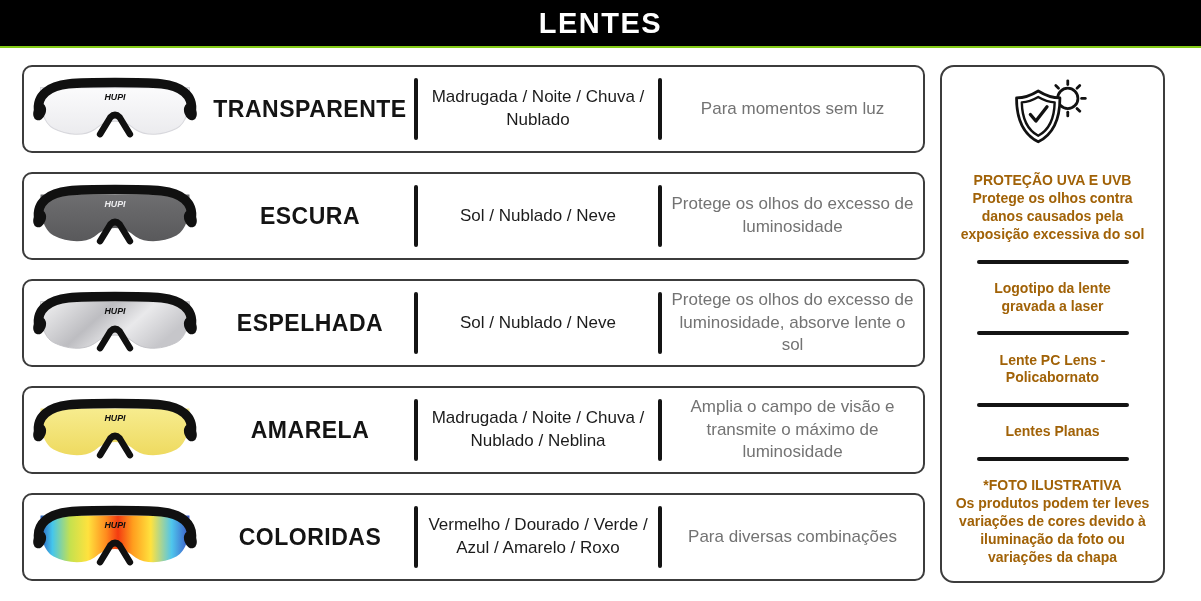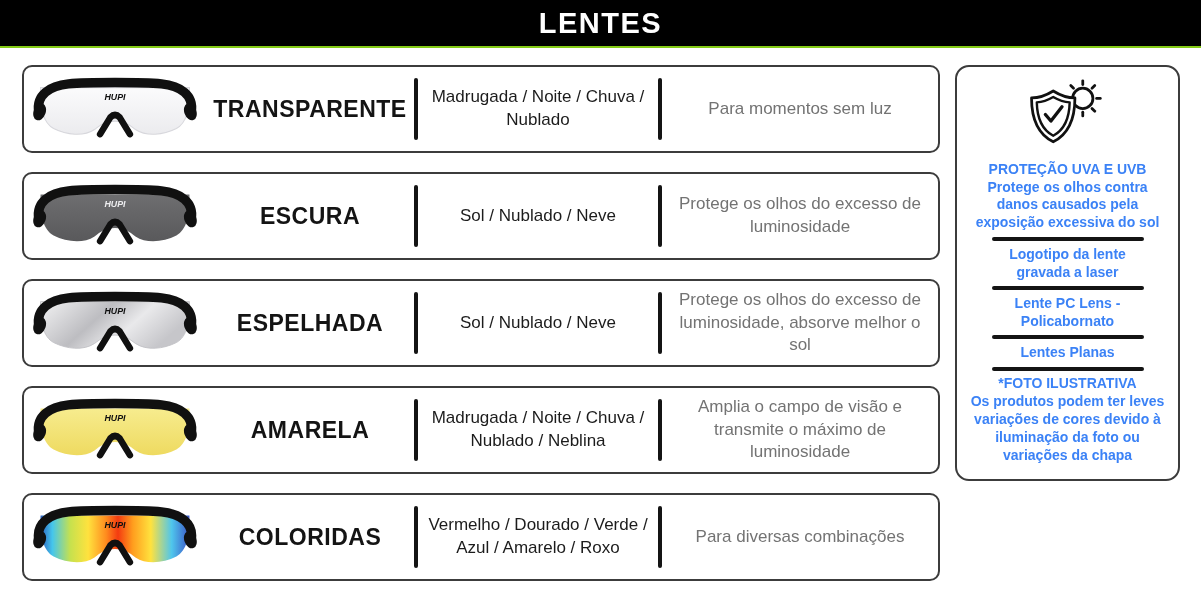--- a/index.html
+++ b/index.html
@@ -19,21 +19,21 @@
     display:flex; align-items:center; justify-content:center;
     border-bottom:2px solid #84cc16;
   }
   .header-title {
     color:#ffffff; font-size:29px; font-weight:800; letter-spacing:1.5px;
   }
 
   
   .content {
     display:flex; gap:15px;
-    padding:15px 21px 0 22px;
+    padding:15px 36px 0 22px;
     align-items:stretch;
     height:553px;
   }
   .rows-col {
     display:flex; flex-direction:column; justify-content:flex-start;
     gap:19px; width:918px; padding-top:2px;
   }
   .row {
     border:2px solid #3c3c3c; border-radius:10px;
     height:88px; display:flex; align-items:center;
@@ -57,26 +57,26 @@
     flex:1; text-align:center;
     font-size:17px; line-height:1.35; color:#737373;
     display:flex; align-items:center; justify-content:center;
   }
   .benefit-cell span { display:block; max-width:242px; }
 
   
   .side-panel {
     width:225px; flex:none;
     border:2px solid #3c3c3c; border-radius:14px;
-    height:416px; margin-top:2px;
+    height:518px; margin-top:2px;
     padding:10px 12px 14px 12px;
     display:flex; flex-direction:column; align-items:center;
     justify-content:space-between;
     text-align:center;
-    font-weight:700; font-size:14px; line-height:1.28; color:#3b82f6;
+    font-weight:700; font-size:14px; line-height:1.28; color:#a16207;
   }
   .icon-wrap { margin-top:2px; }
   .hr {
     width:152px; height:4px; background:#141414; border-radius:2px; flex:none;
   }
   .sp-heading { font-weight:800; }
   .sp-body { font-weight:700; }
 
   svg text { font-family:"Liberation Sans", sans-serif; }
 </style>
@@ -183,21 +183,21 @@
             <text x="90" y="33" text-anchor="middle" font-size="9.5" font-weight="bold" font-style="italic" fill="#101010">HUPI</text>
           </svg>
         </div>
         <div class="name-cell">ESPELHADA</div>
         <div class="vdiv"></div>
         <div class="conditions-cell">
             <span>Sol / Nublado / Neve</span>
           </div>
         <div class="vdiv"></div>
         <div class="benefit-cell">
-            <span>Protege os olhos do excesso de luminosidade, absorve melhor o sol</span>
+            <span>Protege os olhos do excesso de luminosidade, absorve lente o sol</span>
           </div>
       </div>
 
       <div class="row">
         <div class="glasses-cell">
           <svg viewBox="0 0 180 86" width="168" height="80">
             <path d="M10 20 C9 42 13 58 24 64 C38 71 56 73 68 65 C75 60 79 56 90 56 C101 56 105 60 112 65 C124 73 142 71 156 64 C167 58 171 42 170 20 Z" fill="url(#g-yellow)"></path>
             <path d="M8 46 C5 28 20 18 40 16 C60 14 120 14 140 16 C160 18 175 28 172 46" fill="none" stroke="#101010" stroke-width="10" stroke-linecap="round"></path>
             <ellipse cx="9" cy="46" rx="6.5" ry="9.5" fill="#101010" transform="rotate(20 9 46)"></ellipse>
             <ellipse cx="171" cy="46" rx="6.5" ry="9.5" fill="#101010" transform="rotate(-20 171 46)"></ellipse>

